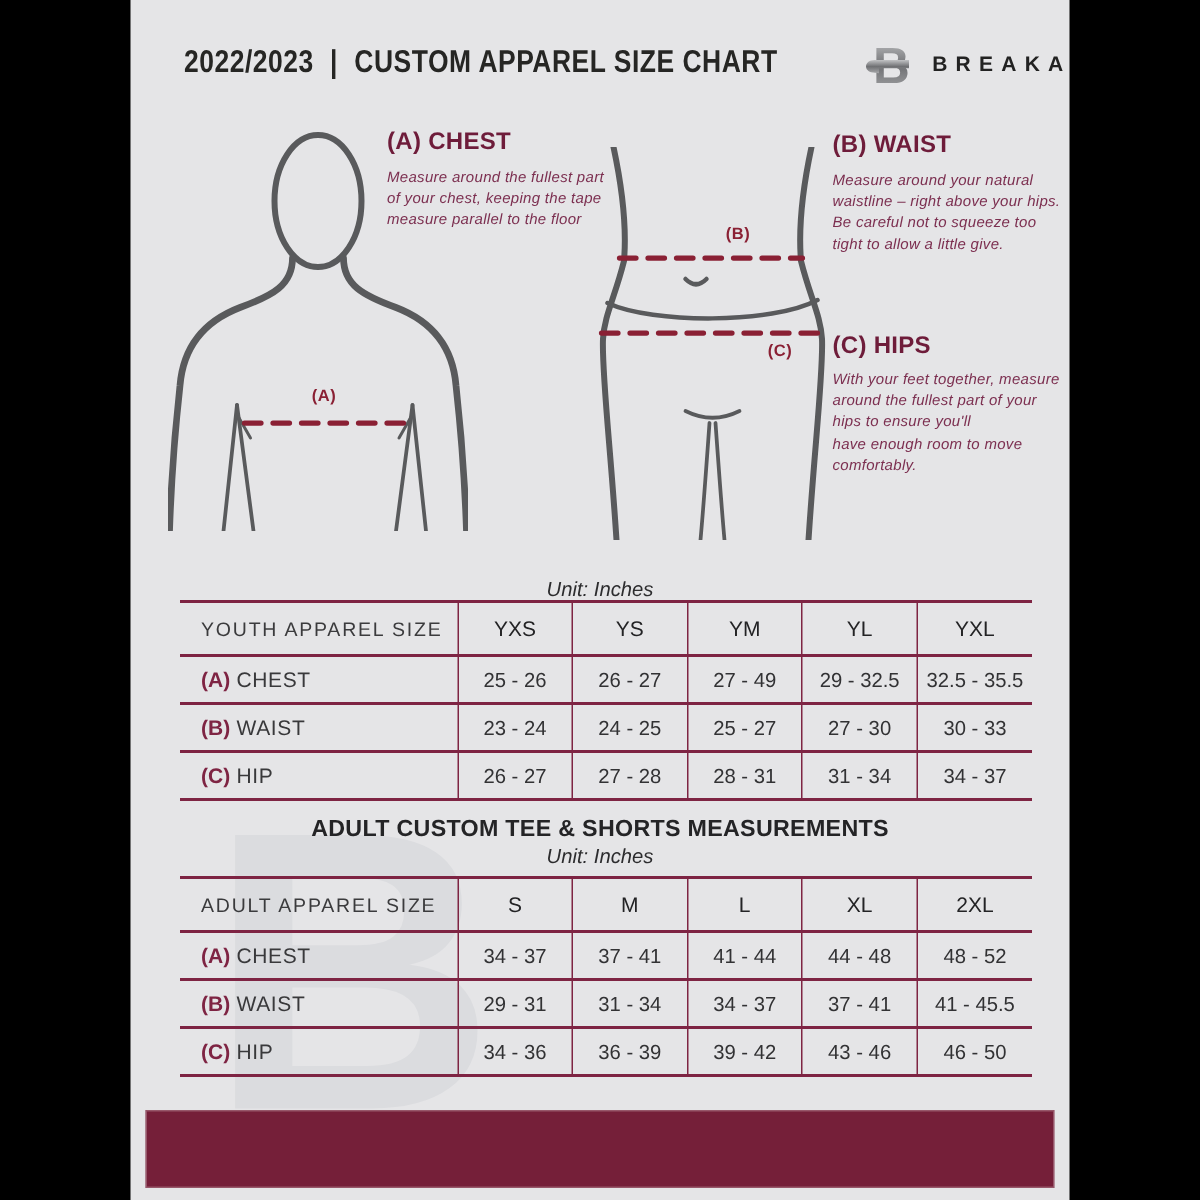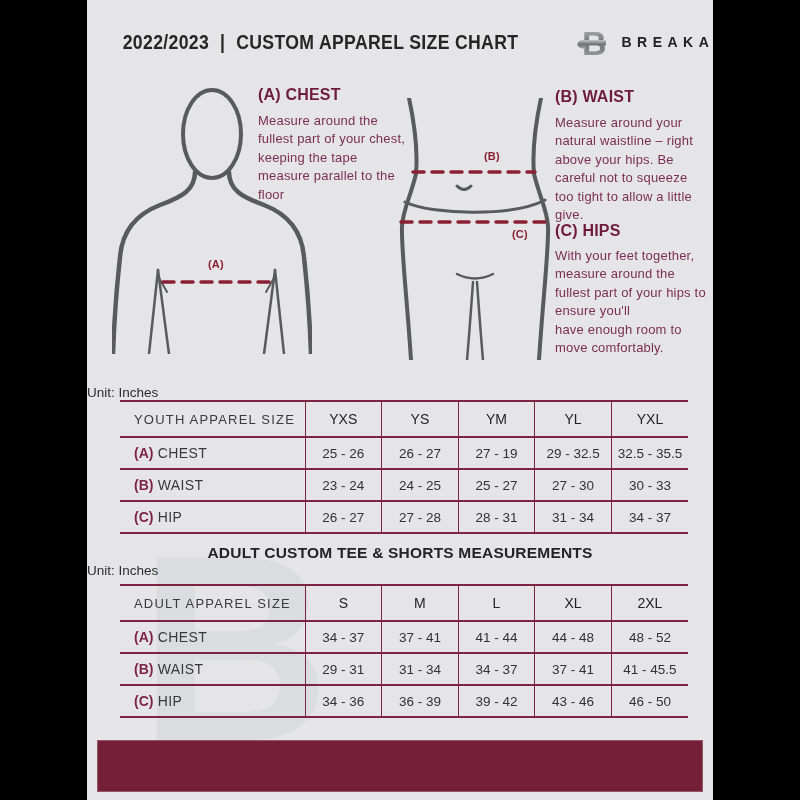--- a/index.html
+++ b/index.html
@@ -25,30 +25,30 @@
   .hdr-title-group{display:flex;align-items:center;gap:13px;
     transform:scaleX(.84);transform-origin:center;
     font-weight:700;font-size:21px;color:var(--ink);letter-spacing:.4px;white-space:nowrap;}
   .brand{display:flex;align-items:center;gap:9px;}
   .brand-name{font-weight:700;font-size:14px;letter-spacing:5.5px;color:#222;white-space:nowrap;}
 
   
   .guide{position:absolute;left:0;top:0;width:626px;height:370px;z-index:2;}
   .fig{position:absolute;}
   .g-head{position:absolute;font-weight:700;font-size:16px;color:var(--guide-head);letter-spacing:.2px;}
-  .g-text{position:absolute;font-size:13px;line-height:1.42;
+  .g-text{position:absolute;font-style:italic;font-size:10px;line-height:1.42;
     color:var(--guide-text);white-space:pre-line;letter-spacing:.2px;}
   .marker{position:absolute;font-weight:700;font-size:11px;color:var(--dash);
     width:30px;text-align:center;letter-spacing:.3px;}
 
   
   .tbl-title{position:absolute;left:0;right:0;text-align:center;
     font-weight:700;font-size:15.5px;color:#242426;letter-spacing:.2px;z-index:2;}
-  .unit{position:absolute;left:0;right:0;
-    font-size:13.5px;color:#2c2c2e;z-index:2;}
+  .unit{position:absolute;left:0;right:0;text-align:center;
+    font-style:italic;font-size:13.5px;color:#2c2c2e;z-index:2;}
 
   
   .tbl{position:absolute;left:33px;width:568px;z-index:2;}
   .size-table{width:568px;border-collapse:collapse;table-layout:fixed;
     border-bottom:2px solid var(--line);}
   .size-table tr{border-top:2px solid var(--line);}
   .size-table th,.size-table td{border-left:1.5px solid var(--line);
     text-align:center;vertical-align:middle;}
   .size-table th:first-child,.size-table td:first-child{border-left:none;}
   .size-table th{height:36px;font-weight:400;font-size:14px;color:#232325;}
@@ -155,21 +155,21 @@
               <th class="val-col">YM</th>
               <th class="val-col">YL</th>
               <th class="val-col">YXL</th>
             </tr>
           </thead>
           <tbody>
             <tr>
               <td class="label-col"><span class="prefix">(A)</span><span class="mlabel"> CHEST</span></td>
               <td class="val-col">25 - 26</td>
               <td class="val-col">26 - 27</td>
-              <td class="val-col">27 - 19</td>
+              <td class="val-col">27 - 49</td>
               <td class="val-col">29 - 32.5</td>
               <td class="val-col">32.5 - 35.5</td>
             </tr>
             <tr>
               <td class="label-col"><span class="prefix">(B)</span><span class="mlabel"> WAIST</span></td>
               <td class="val-col">23 - 24</td>
               <td class="val-col">24 - 25</td>
               <td class="val-col">25 - 27</td>
               <td class="val-col">27 - 30</td>
               <td class="val-col">30 - 33</td>

